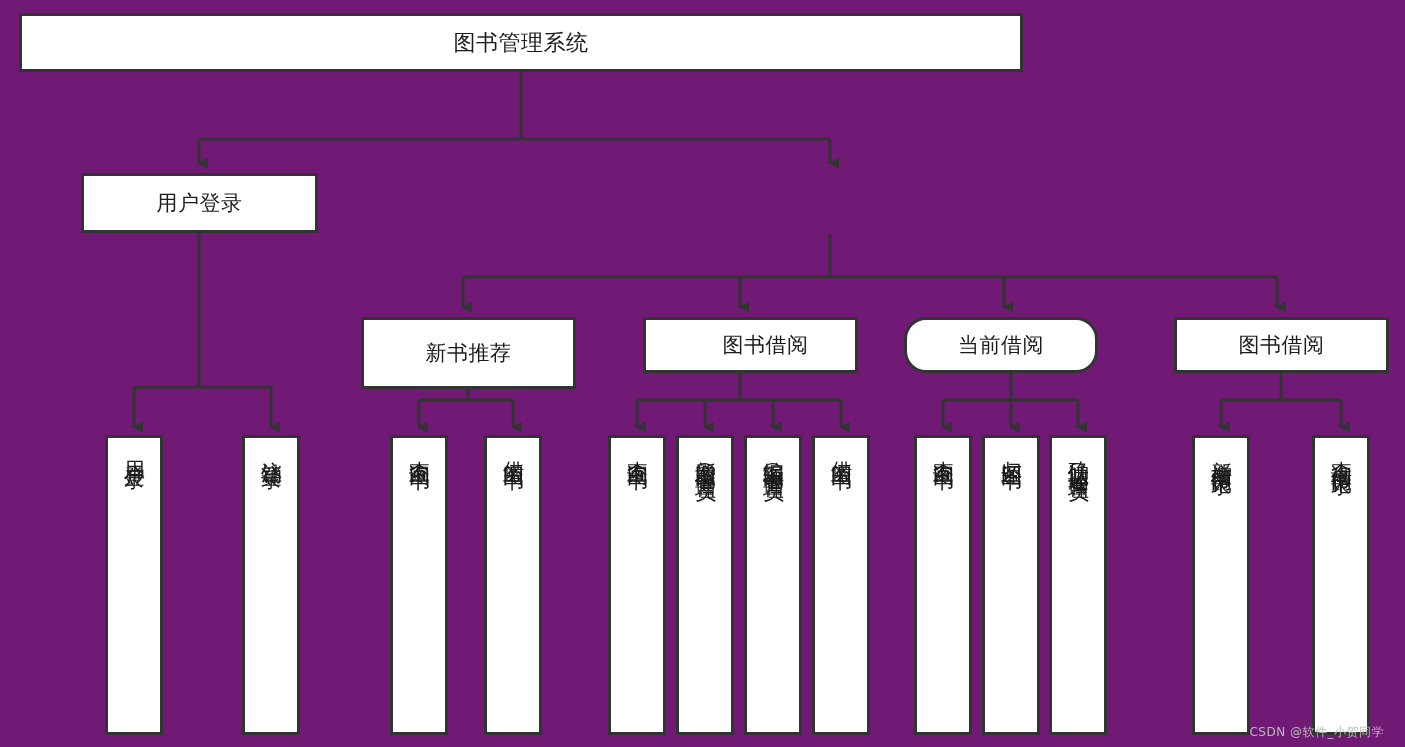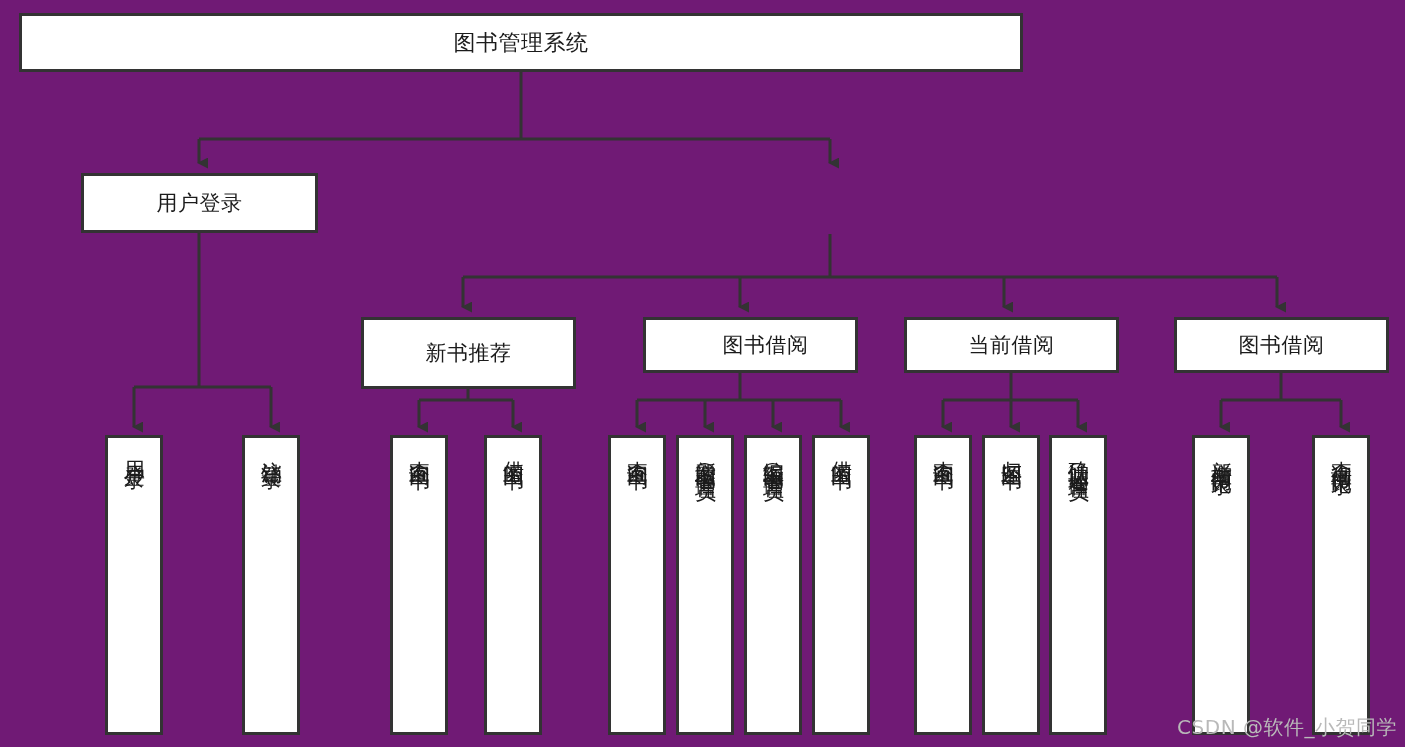--- a/index.html
+++ b/index.html
@@ -52,23 +52,23 @@
   }
   .node.v .label {
     writing-mode: vertical-rl;
     text-orientation: upright;
     font-size: 21px;
     letter-spacing: 3px;
     line-height: 1;
   }
   #watermark {
     position: absolute;
-    right: 8px;
+    right: 21px;
     bottom: 6px;
-    font-size: 20px;
+    font-size: 12px;
     color: #b9b9b9;
     letter-spacing: 0.5px;
     white-space: nowrap;
     pointer-events: none;
   }
 </style>
 </head>
 <body>
 
 <div id="canvas">
@@ -133,21 +133,21 @@
   <div class="node h" style="left:81px; top:173px; width:237px; height:60px;">
     <span class="label">用户登录</span>
   </div>
 
   <div class="node h" style="left:361px; top:317px; width:215px; height:72px;">
     <span class="label">新书推荐</span>
   </div>
   <div class="node h" style="left:643px; top:317px; width:215px; height:56px;padding-left:30px;">
     <span class="label">图书借阅</span>
   </div>
-  <div class="node h" style="left:904px; top:317px; width:215px; height:56px;">
+  <div class="node h" style="left:904px; top:317px; width:194px; height:56px;border-radius:22px;">
     <span class="label">当前借阅</span>
   </div>
   <div class="node h" style="left:1174px; top:317px; width:215px; height:56px;">
     <span class="label">图书借阅</span>
   </div>
 
   <div class="node v" style="left:105px; top:435px; width:58px; height:300px;">
     <span class="label">用户登录</span>
   </div>
   <div class="node v" style="left:242px; top:435px; width:58px; height:300px;">

